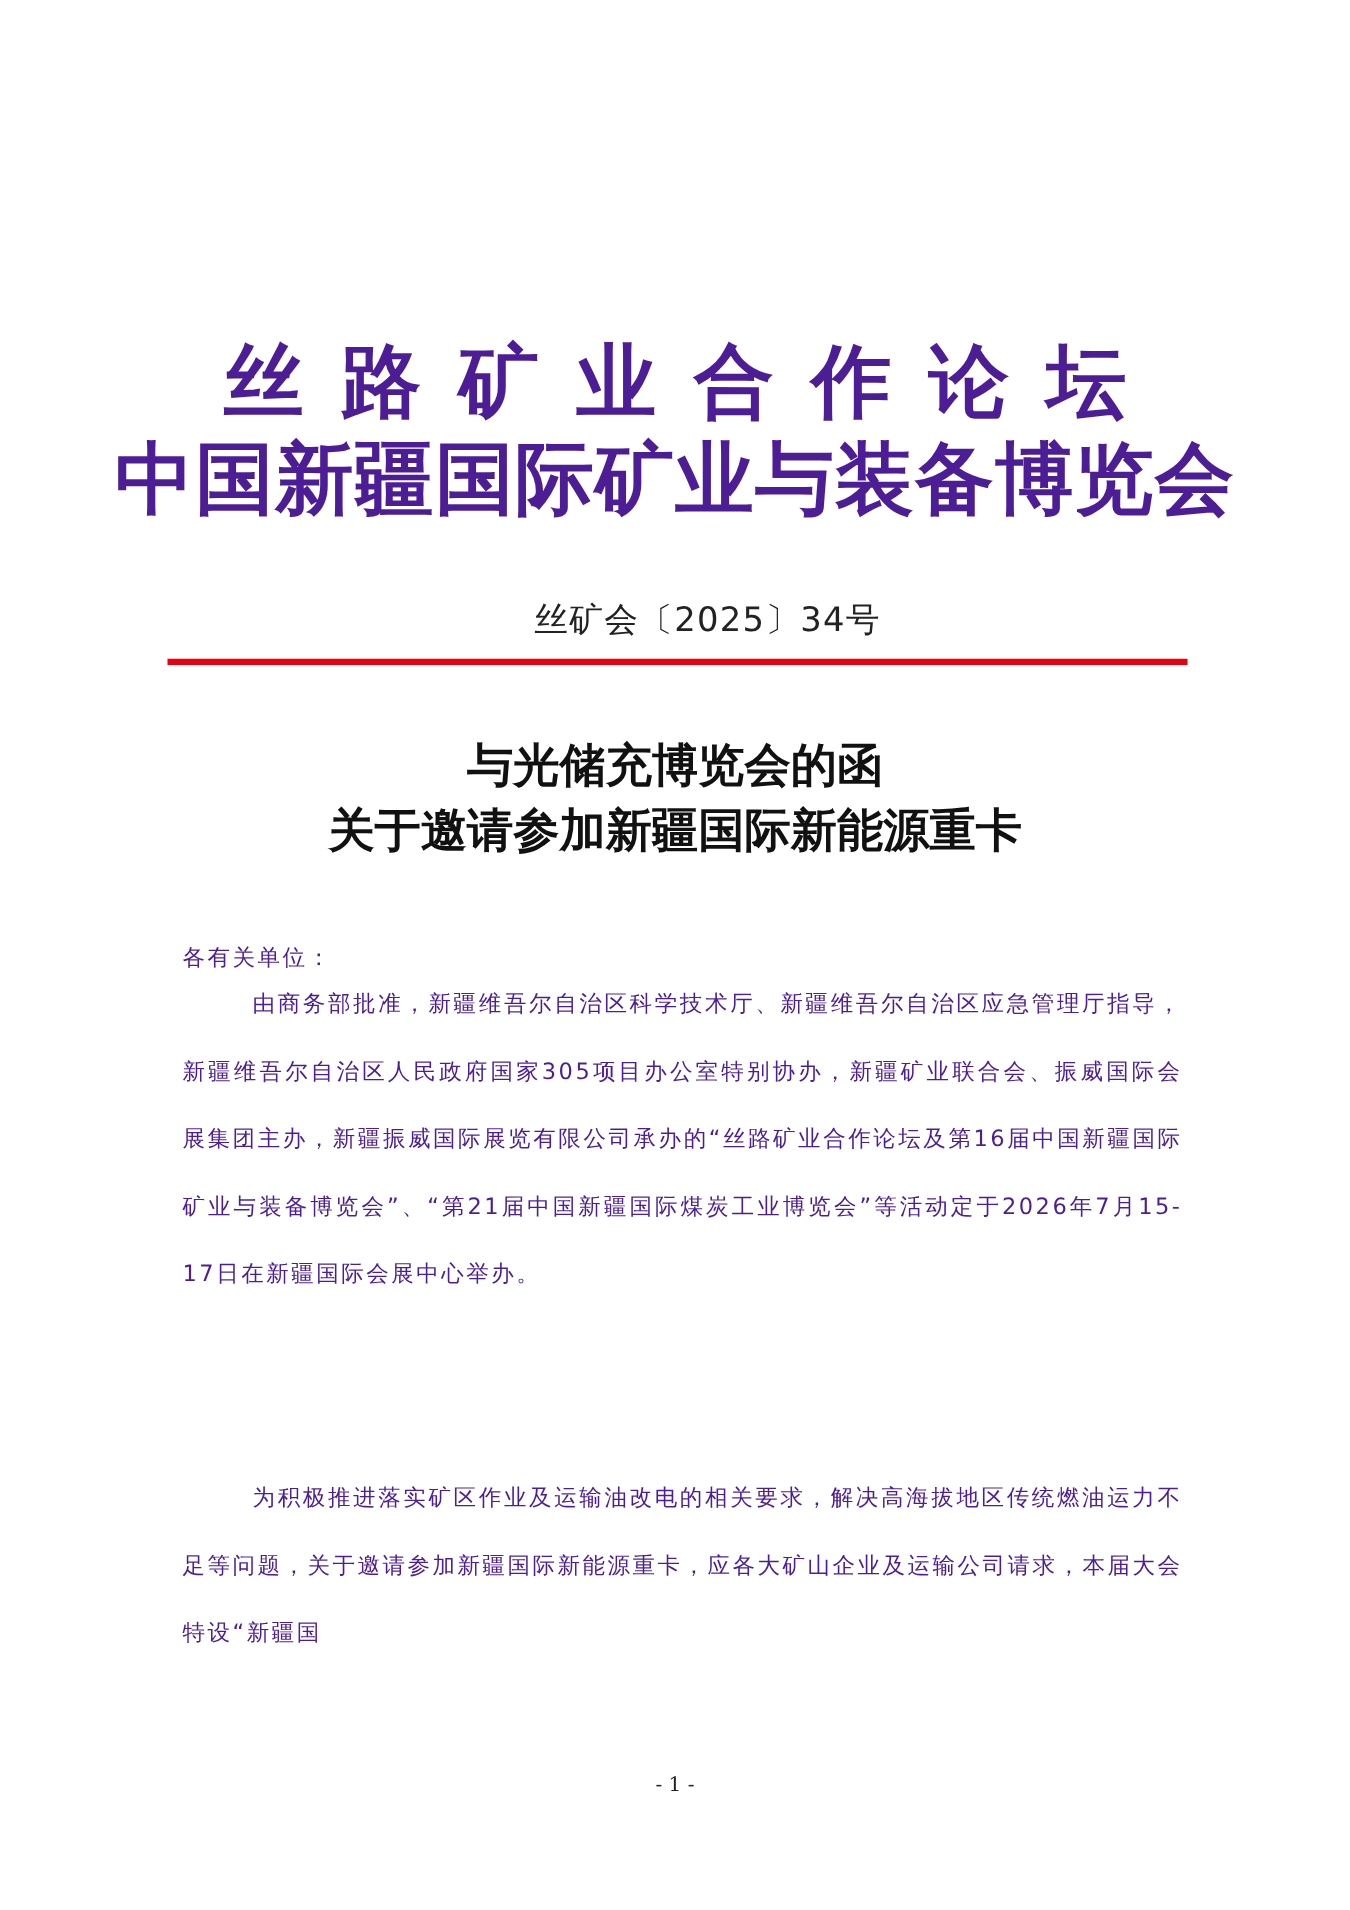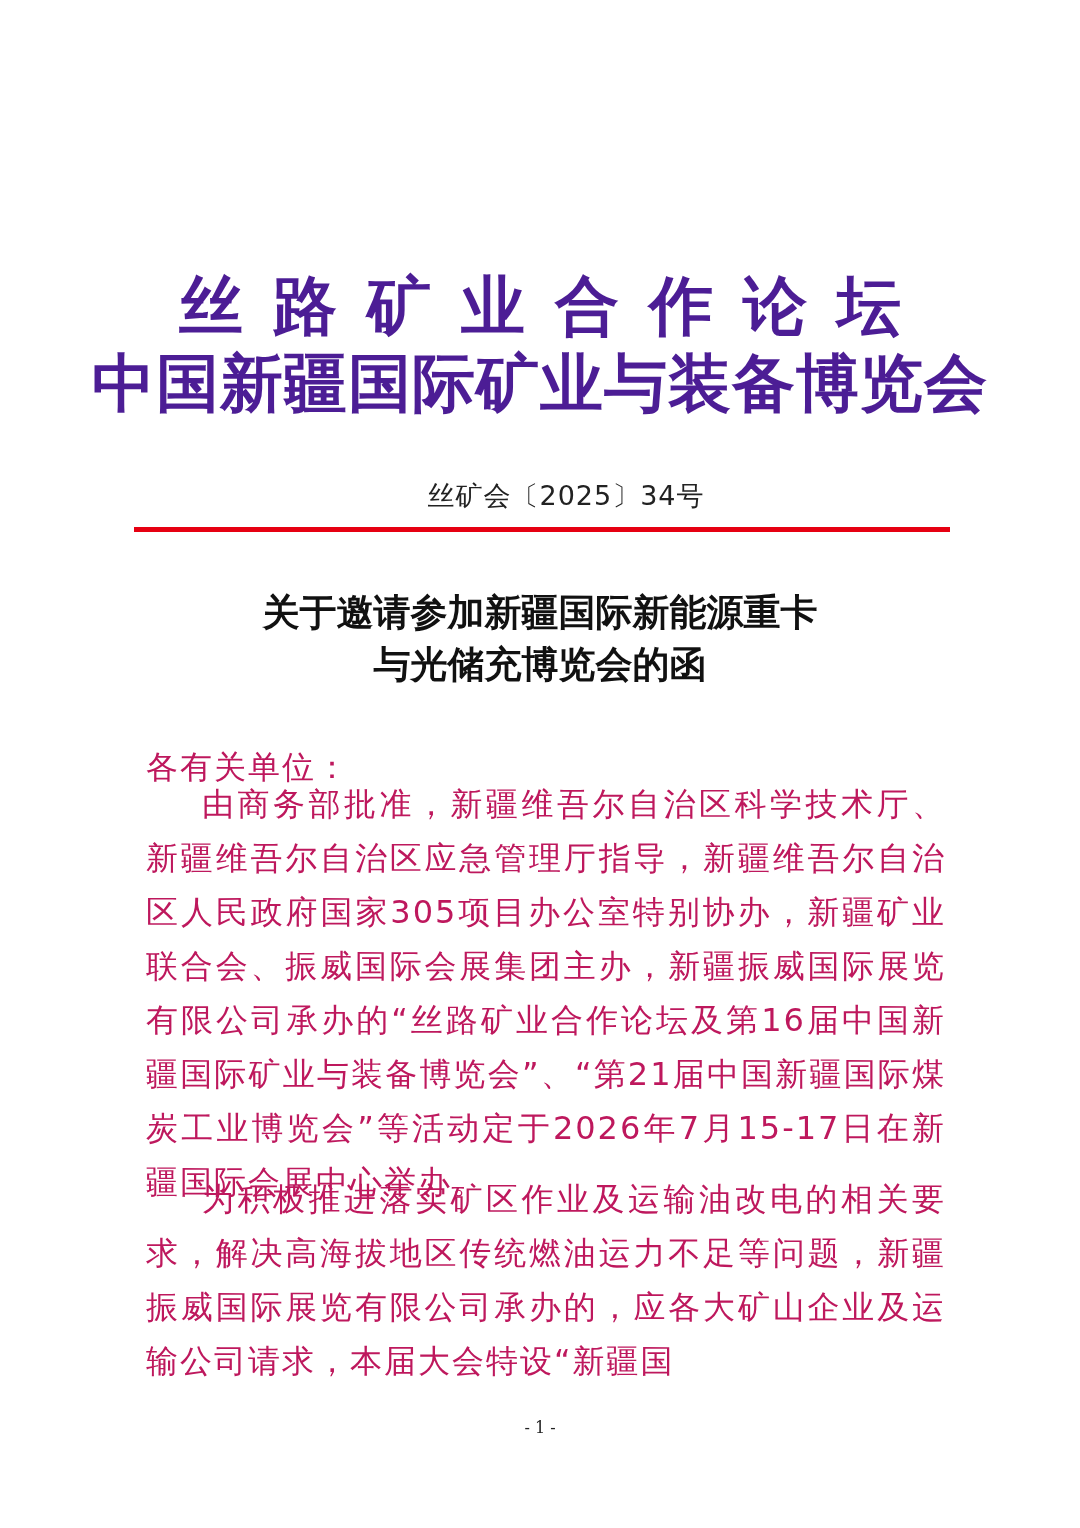--- a/index.html
+++ b/index.html
@@ -68,23 +68,23 @@
       font-size: 37px;
       font-weight: bold;
       line-height: 52px;
       color: #111;
       font-family: "DejaVu Serif", "Liberation Serif", serif;
     }
     .body-text {
       position: absolute;
       left: 146px;
       width: 800px;
-      font-size: 32px;
+      font-size: 18px;
       line-height: 54px;
-      color: #be185d;
+      color: #4c1d95;
       font-family: "DejaVu Sans", "Liberation Sans", sans-serif;
       letter-spacing: 2px;
       text-align: justify;
     }
     .salutation {
       top: 740px;
     }
     .para-1 {
       top: 777px;
       text-indent: 56px;
@@ -108,23 +108,23 @@
 <body>
 
 <div class="header-line header-line-1">丝路矿业合作论坛</div>
 <div class="header-line header-line-2">中国新疆国际矿业与装备博览会</div>
 
 <div class="doc-number">丝矿会〔2025〕34号</div>
 
 <div class="red-rule"></div>
 
 <div class="doc-title">
+  <div>与光储充博览会的函</div>
   <div>关于邀请参加新疆国际新能源重卡</div>
-  <div>与光储充博览会的函</div>
 </div>
 
 <div class="body-text salutation">各有关单位：</div>
 
 <div class="body-text para-1">由商务部批准，新疆维吾尔自治区科学技术厅、新疆维吾尔自治区应急管理厅指导，新疆维吾尔自治区人民政府国家305项目办公室特别协办，新疆矿业联合会、振威国际会展集团主办，新疆振威国际展览有限公司承办的“丝路矿业合作论坛及第16届中国新疆国际矿业与装备博览会”、“第21届中国新疆国际煤炭工业博览会”等活动定于2026年7月15-17日在新疆国际会展中心举办。</div>
 
-<div class="body-text para-2">为积极推进落实矿区作业及运输油改电的相关要求，解决高海拔地区传统燃油运力不足等问题，新疆振威国际展览有限公司承办的，应各大矿山企业及运输公司请求，本届大会特设“新疆国</div>
+<div class="body-text para-2">为积极推进落实矿区作业及运输油改电的相关要求，解决高海拔地区传统燃油运力不足等问题，关于邀请参加新疆国际新能源重卡，应各大矿山企业及运输公司请求，本届大会特设“新疆国</div>
 
 <div class="page-number">- 1 -</div>
 
 </body></html>

